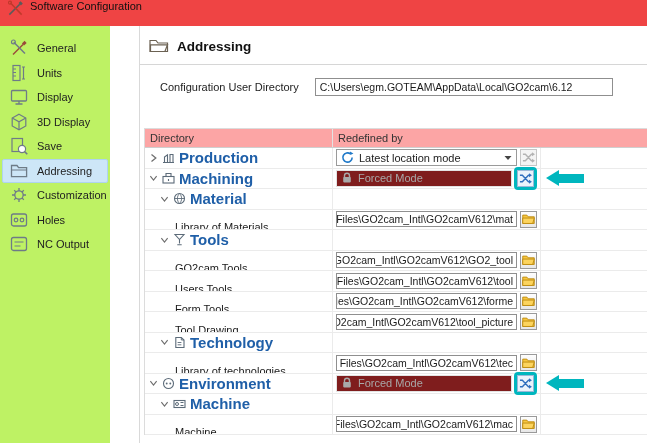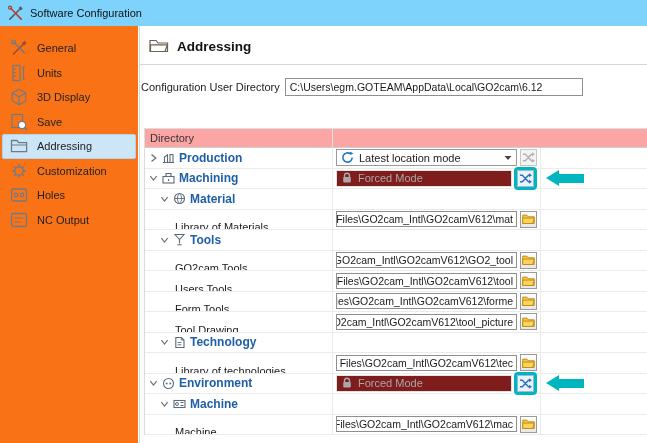--- a/index.html
+++ b/index.html
@@ -4,37 +4,37 @@
 <style>
   :root{
     --accent:#1f5fa8; --teal:#00b6be; --info:#1e78c8;
   }
   *{box-sizing:border-box;margin:0;padding:0;}
   html,body{background:#fff;}
   body{font-family:"Liberation Sans","DejaVu Sans",sans-serif;font-size:11px;color:#1a1a1a;}
   .window{position:relative;width:647px;height:443px;background:#fff;overflow:hidden;outline:1px solid #d9d9d9;}
 
   
-  .titlebar{position:absolute;top:0;left:0;right:0;height:26px;display:flex;align-items:center;gap:6px;padding-left:7px;background:#7dd3fc;}
+  .titlebar{position:absolute;top:0;left:0;right:0;height:26px;display:flex;align-items:flex-start;gap:6px;padding-left:7px;background:#ef4444;}
   .titlebar .t-label{font-size:11px;color:#111;}
 
   
-  .sidebar{position:absolute;top:26px;left:0;width:138px;bottom:0;padding-top:10px;background:#f97316;}
+  .sidebar{position:absolute;top:26px;left:0;width:110px;bottom:0;padding-top:10px;background:#bef264;}
   .side-item{display:flex;align-items:center;gap:8px;height:24.5px;padding-left:6px;margin:0 2px;border:1px solid transparent;border-radius:2px;cursor:default;}
   .side-item.selected{background:#cde6f7;border-color:#aed4ef;}
   .side-item .s-label{color:#222;}
   .s-ico{width:20px;height:20px;flex:0 0 20px;display:inline-flex;}
 
   
   .content{position:absolute;top:26px;left:139px;right:0;bottom:0;border-left:1px solid #d9d9d9;background:#fff;}
   .content-title{position:absolute;top:12px;left:9px;display:flex;align-items:center;gap:8px;}
   .content-title .ct-label{font-size:13.5px;font-weight:bold;color:#111;}
   .hdr-line{position:absolute;top:38px;left:0;right:0;height:1px;background:#d6d6d6;}
 
-  .cfg-row{position:absolute;top:52px;left:1px;display:flex;align-items:center;gap:5px;}
+  .cfg-row{position:absolute;top:52px;left:20px;display:flex;align-items:center;gap:16px;}
   .cfg-label{color:#222;white-space:nowrap;}
   .cfg-field{width:298px;height:18px;border:1px solid #8f8f8f;background:#fff;padding:0 4px;display:flex;align-items:center;font-size:10.5px;white-space:nowrap;overflow:hidden;}
 
   .search-row{position:absolute;top:76px;left:6px;right:0;height:22px;}
   .search-box{width:412px;height:21px;border:1px solid #8a8a8a;background:#fff;display:flex;align-items:center;gap:5px;padding:0 5px;}
   .search-box input{border:none;outline:none;flex:1;font-family:inherit;font-size:11px;color:#333;background:transparent;}
   .search-box input::placeholder{color:#8a8a8a;}
   .info-btn{position:absolute;left:481px;top:2px;width:17px;height:17px;border:none;background:transparent;display:inline-flex;padding:0;cursor:pointer;}
 
   
@@ -46,21 +46,21 @@
   .c3{flex:1;}
   .trow{display:flex;height:20.5px;border-bottom:1px solid #ebebeb;position:relative;}
   .c-dir{width:188px;border-right:1px solid #ebebeb;display:flex;align-items:center;gap:4px;overflow:hidden;}
   .c-loc{width:208px;border-right:1px solid #ebebeb;display:flex;align-items:center;padding:0 3px;position:relative;}
   .c-redef{flex:1;position:relative;}
   .lvl0 .c-dir{padding-left:4px;}
   .lvl1 .c-dir{padding-left:15px;}
   .lvl2 .c-dir{padding-left:30px;}
   .expander{width:9px;height:10px;display:inline-flex;color:#707070;flex:0 0 9px;cursor:pointer;}
   .tree-ico{width:13px;height:13px;display:inline-flex;color:#5c6b79;flex:0 0 13px;}
-  .blue-label{color:var(--accent);font-weight:bold;font-size:12px;white-space:nowrap;cursor:pointer;}
+  .blue-label{color:var(--accent);font-weight:bold;font-size:15px;white-space:nowrap;cursor:pointer;}
   .leaf-label{color:#1a1a1a;white-space:nowrap;margin-top:16px;}
 
   .combo{flex:1;height:17px;border:1px solid #9a9a9a;background:#fff;display:flex;align-items:center;gap:5px;padding:0 4px;cursor:pointer;}
   .combo .combo-text{flex:1;color:#222;white-space:nowrap;overflow:hidden;}
   .combo .i-refresh{width:13px;height:13px;color:#1e78c8;display:inline-flex;flex:0 0 13px;}
   .combo .i-caret{width:8px;height:6px;display:inline-flex;flex:0 0 8px;}
 
   .forced{flex:1;height:17px;background:#7f1d1d;border:1px solid #e3e3e3;display:flex;align-items:center;gap:5px;padding:0 4px;color:#a8a8a8;}
   .forced .i-lock{width:12px;height:12px;display:inline-flex;color:#a8a8a8;flex:0 0 12px;}
   .forced .forced-text{white-space:nowrap;}
@@ -228,20 +228,28 @@
       <span class="s-ico">
           <svg viewBox="0 0 20 20">
             <use href="#sy-units"></use>
           </svg>
         </span>
       <span class="s-label">Units</span>
     </div>
     <div class="side-item">
       <span class="s-ico">
           <svg viewBox="0 0 20 20">
+            <use href="#sy-display"></use>
+          </svg>
+        </span>
+      <span class="s-label">Display</span>
+    </div>
+    <div class="side-item">
+      <span class="s-ico">
+          <svg viewBox="0 0 20 20">
             <use href="#sy-cube"></use>
           </svg>
         </span>
       <span class="s-label">3D Display</span>
     </div>
     <div class="side-item">
       <span class="s-ico">
           <svg viewBox="0 0 20 20">
             <use href="#sy-save"></use>
           </svg>
@@ -296,20 +304,21 @@
 
     <div class="cfg-row">
       <span class="cfg-label">Configuration User Directory</span>
       <div class="cfg-field">C:\Users\egm.GOTEAM\AppData\Local\GO2cam\6.12</div>
     </div>
 
 
     <div class="table">
       <div class="thead">
         <div class="hcell c1">Directory</div>
+        <div class="hcell c3">Redefined by</div>
       </div>
 
       <div class="trow lvl0">
         <div class="c-dir">
           <span class="expander">
               <svg viewBox="0 0 8 10">
                 <use href="#sy-chev-r"></use>
               </svg>
             </span>
           <span class="tree-ico">

